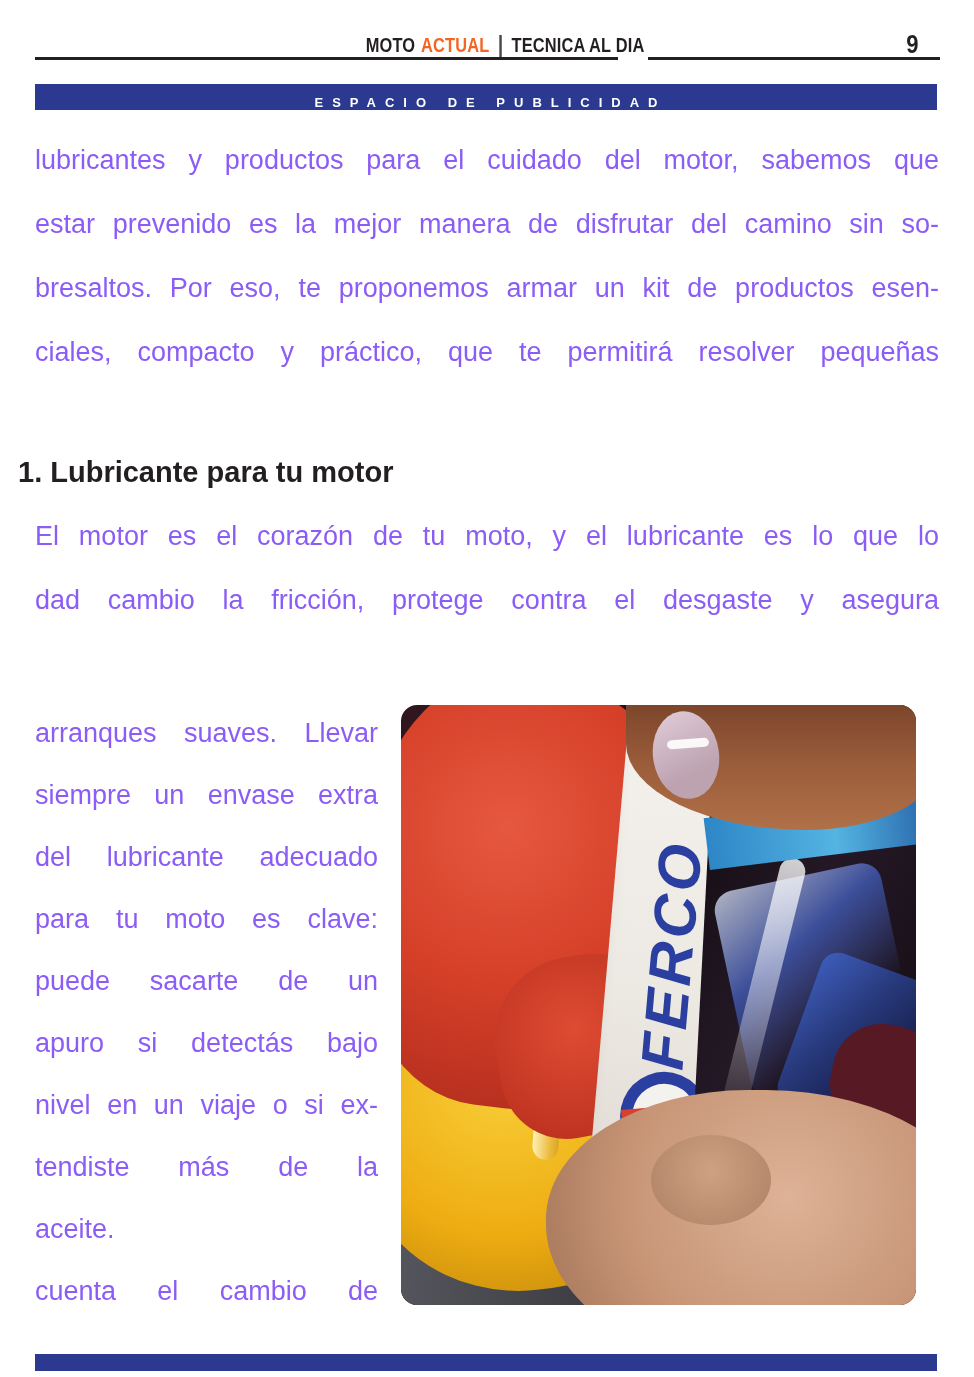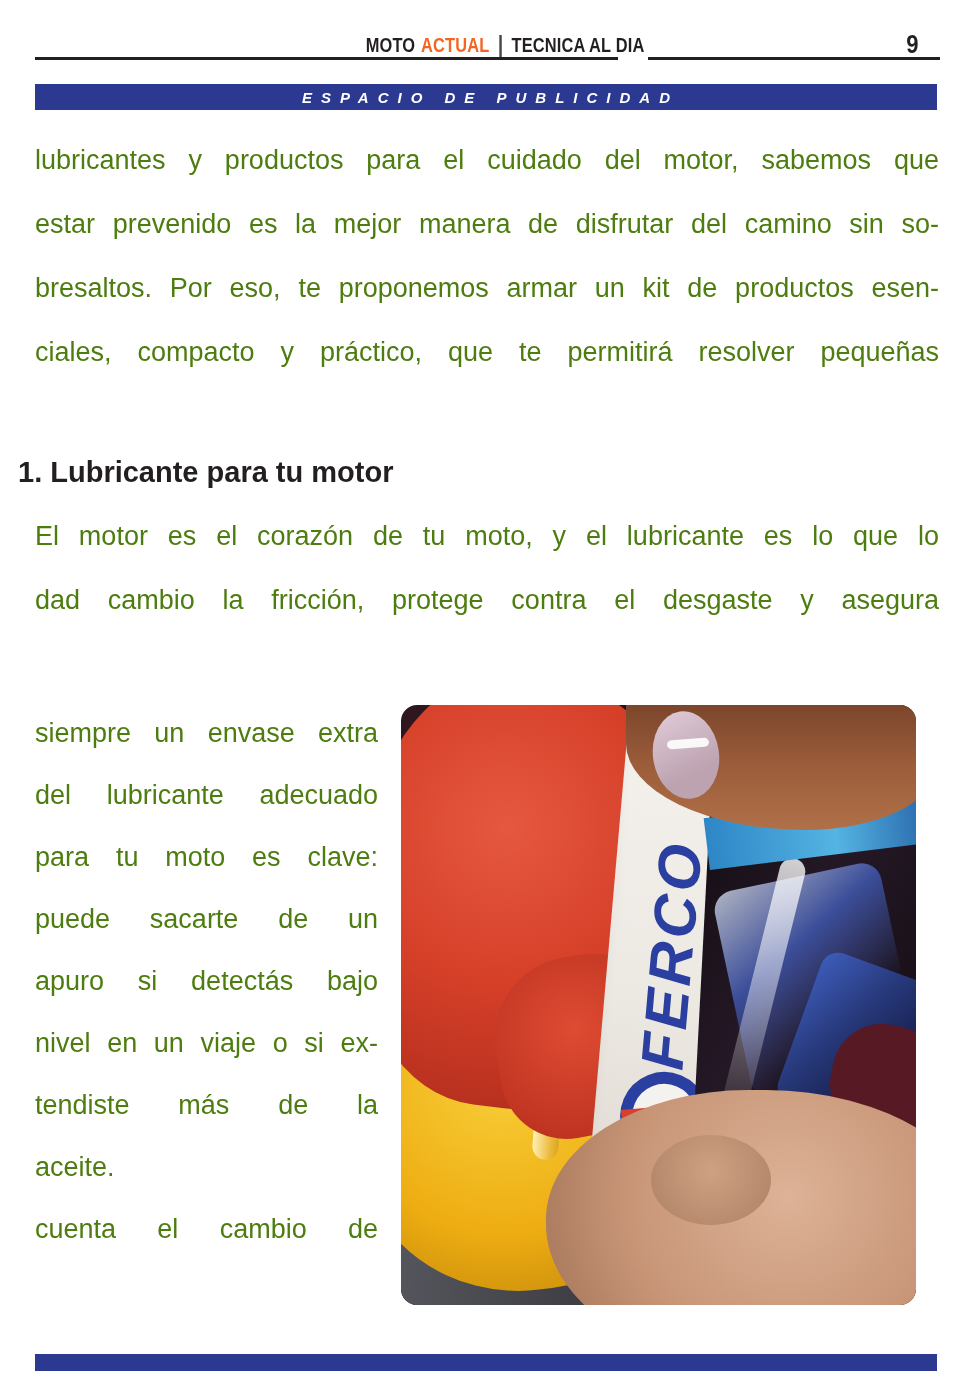--- a/index.html
+++ b/index.html
@@ -16,27 +16,27 @@
   .masthead .sep{width:3px;height:22px;background:#4a4a4a;margin:0 5px;}
   .page-num{
     position:absolute;top:29px;right:56px;font-weight:bold;font-size:26px;
     transform:scaleX(.85);transform-origin:100% 50%;
   }
   .rule{position:absolute;top:57px;height:3px;background:#231f20;}
   .rule.left{left:35px;width:583px;}
   .rule.right{left:648px;width:292px;}
   .banner{
     position:absolute;left:35px;top:84px;width:902px;height:26px;background:#2b3990;
-    color:#ffffff;font-weight:bold;font-size:15px;letter-spacing:9px;text-indent:9px;
-    display:flex;align-items:center;justify-content:center;font-style:italic;
+    color:#ffffff;font-weight:bold;font-size:13px;letter-spacing:9px;text-indent:9px;
+    display:flex;align-items:flex-end;justify-content:center;
   }
   
   .jl{ 
     width:100%;height:64px;line-height:64px;font-size:27px;
-    text-align:justify;text-align-last:justify;white-space:nowrap;color:#4d7c0f;
+    text-align:justify;text-align-last:justify;white-space:nowrap;color:#8b5cf6;
   }
   .intro{position:absolute;left:35px;top:128px;width:904px;}
   .heading{
     position:absolute;left:18px;top:452px;width:904px;font-size:29px;font-weight:bold;
     line-height:40px;
   }
   .body2{position:absolute;left:35px;top:504px;width:904px;}
   .colwrap{position:absolute;left:35px;top:702px;width:343px;}
   .colwrap .jl{height:62px;line-height:62px;}
   .jl.lastline{text-align-last:left;}
@@ -114,20 +114,21 @@
 </div>
 
 <div class="heading">1. Lubricante para tu motor</div>
 
 <div class="body2">
   <div class="jl">El motor es el corazón de tu moto, y el lubricante es lo que lo</div>
   <div class="jl">dad cambio la fricción, protege contra el desgaste y asegura</div>
 </div>
 
 <div class="colwrap">
+  <div class="jl">arranques suaves. Llevar</div>
   <div class="jl">siempre un envase extra</div>
   <div class="jl">del lubricante adecuado</div>
   <div class="jl">para tu moto es clave:</div>
   <div class="jl">puede sacarte de un</div>
   <div class="jl">apuro si detectás bajo</div>
   <div class="jl">nivel en un viaje o si ex-</div>
   <div class="jl">tendiste más de la</div>
   <div class="jl lastline">aceite.</div>
   <div class="jl">cuenta el cambio de</div>
 </div>

